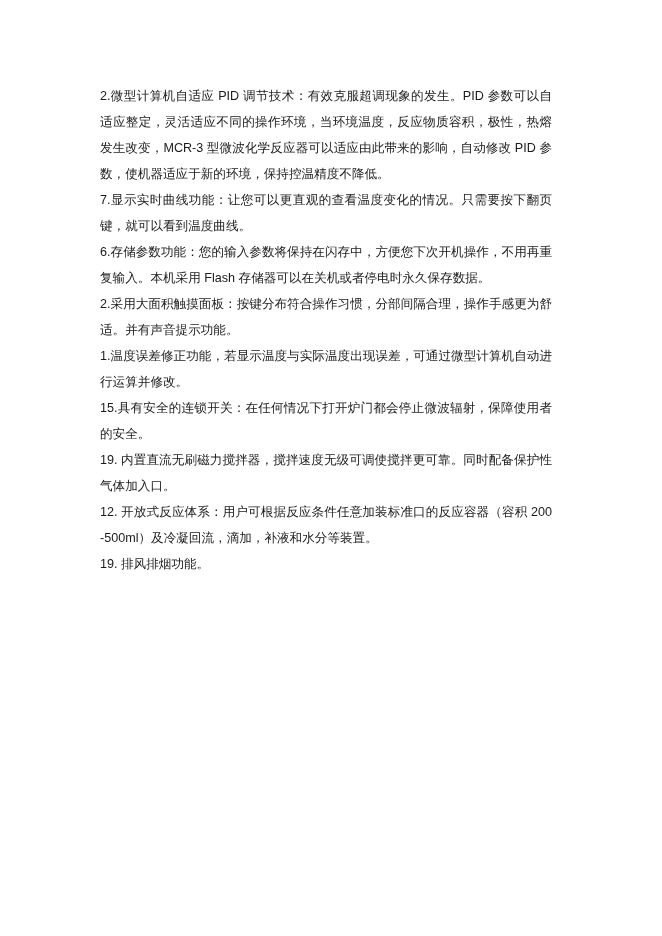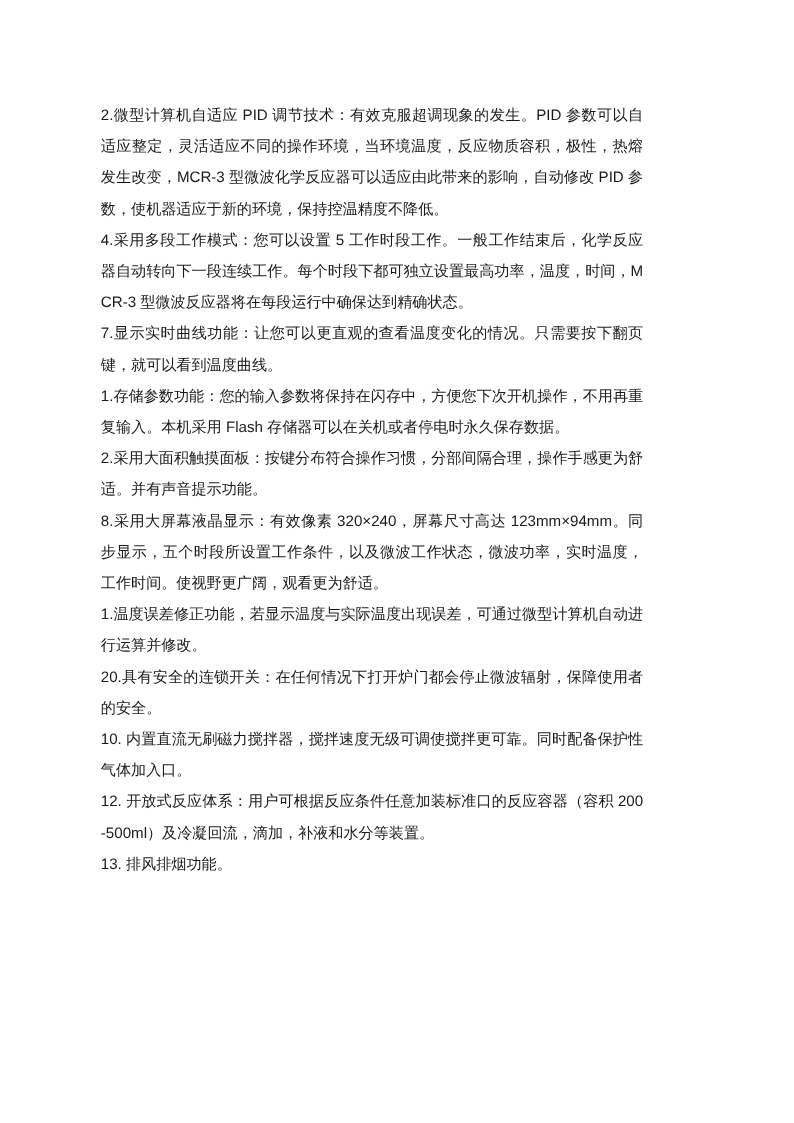--- a/index.html
+++ b/index.html
@@ -1,36 +1,34 @@
 <!DOCTYPE html>
 <html><head>
 <meta charset="utf-8">
 <style>
   html, body { margin: 0; padding: 0; background: #ffffff; }
   body { width: 662px; height: 936px; position: relative; overflow: hidden; }
   .page {
     position: absolute;
-    left: 84px;
+    left: 100px;
     top: 83px;
     width: 452px;
     font-family: "Liberation Sans", "DejaVu Sans", sans-serif;
     font-size: 12.6px;
     line-height: 26px;
     color: #1a1a1a;
   }
   .para { margin: 0; padding: 0; text-align: justify; word-break: break-all; }
 </style>
 </head>
 <body>
 
 <div class="page">
   <p class="para">2.微型计算机自适应 PID 调节技术：有效克服超调现象的发生。PID 参数可以自适应整定，灵活适应不同的操作环境，当环境温度，反应物质容积，极性，热熔发生改变，MCR-3 型微波化学反应器可以适应由此带来的影响，自动修改 PID 参数，使机器适应于新的环境，保持控温精度不降低。</p>
-  <p class="para">4.采用多段工作模式：您可以设置 5 工作时段工作。一般工作结束后，化学反应器自动转向下一段连续工作。每个时段下都可独立设置最高功率，温度，时间，MCR-3 型微波反应器将在每段运行中确保达到精确状态。</p>
   <p class="para">7.显示实时曲线功能：让您可以更直观的查看温度变化的情况。只需要按下翻页键，就可以看到温度曲线。</p>
-  <p class="para">1.存储参数功能：您的输入参数将保持在闪存中，方便您下次开机操作，不用再重复输入。本机采用 Flash 存储器可以在关机或者停电时永久保存数据。</p>
+  <p class="para">6.存储参数功能：您的输入参数将保持在闪存中，方便您下次开机操作，不用再重复输入。本机采用 Flash 存储器可以在关机或者停电时永久保存数据。</p>
   <p class="para">2.采用大面积触摸面板：按键分布符合操作习惯，分部间隔合理，操作手感更为舒适。并有声音提示功能。</p>
-  <p class="para">8.采用大屏幕液晶显示：有效像素 320×240，屏幕尺寸高达 123mm×94mm。同步显示，五个时段所设置工作条件，以及微波工作状态，微波功率，实时温度，工作时间。使视野更广阔，观看更为舒适。</p>
   <p class="para">1.温度误差修正功能，若显示温度与实际温度出现误差，可通过微型计算机自动进行运算并修改。</p>
-  <p class="para">20.具有安全的连锁开关：在任何情况下打开炉门都会停止微波辐射，保障使用者的安全。</p>
-  <p class="para">10. 内置直流无刷磁力搅拌器，搅拌速度无级可调使搅拌更可靠。同时配备保护性气体加入口。</p>
+  <p class="para">15.具有安全的连锁开关：在任何情况下打开炉门都会停止微波辐射，保障使用者的安全。</p>
+  <p class="para">19. 内置直流无刷磁力搅拌器，搅拌速度无级可调使搅拌更可靠。同时配备保护性气体加入口。</p>
   <p class="para">12. 开放式反应体系：用户可根据反应条件任意加装标准口的反应容器（容积 200-500ml）及冷凝回流，滴加，补液和水分等装置。</p>
-  <p class="para">13. 排风排烟功能。</p>
+  <p class="para">19. 排风排烟功能。</p>
 </div>
 
 </body></html>

